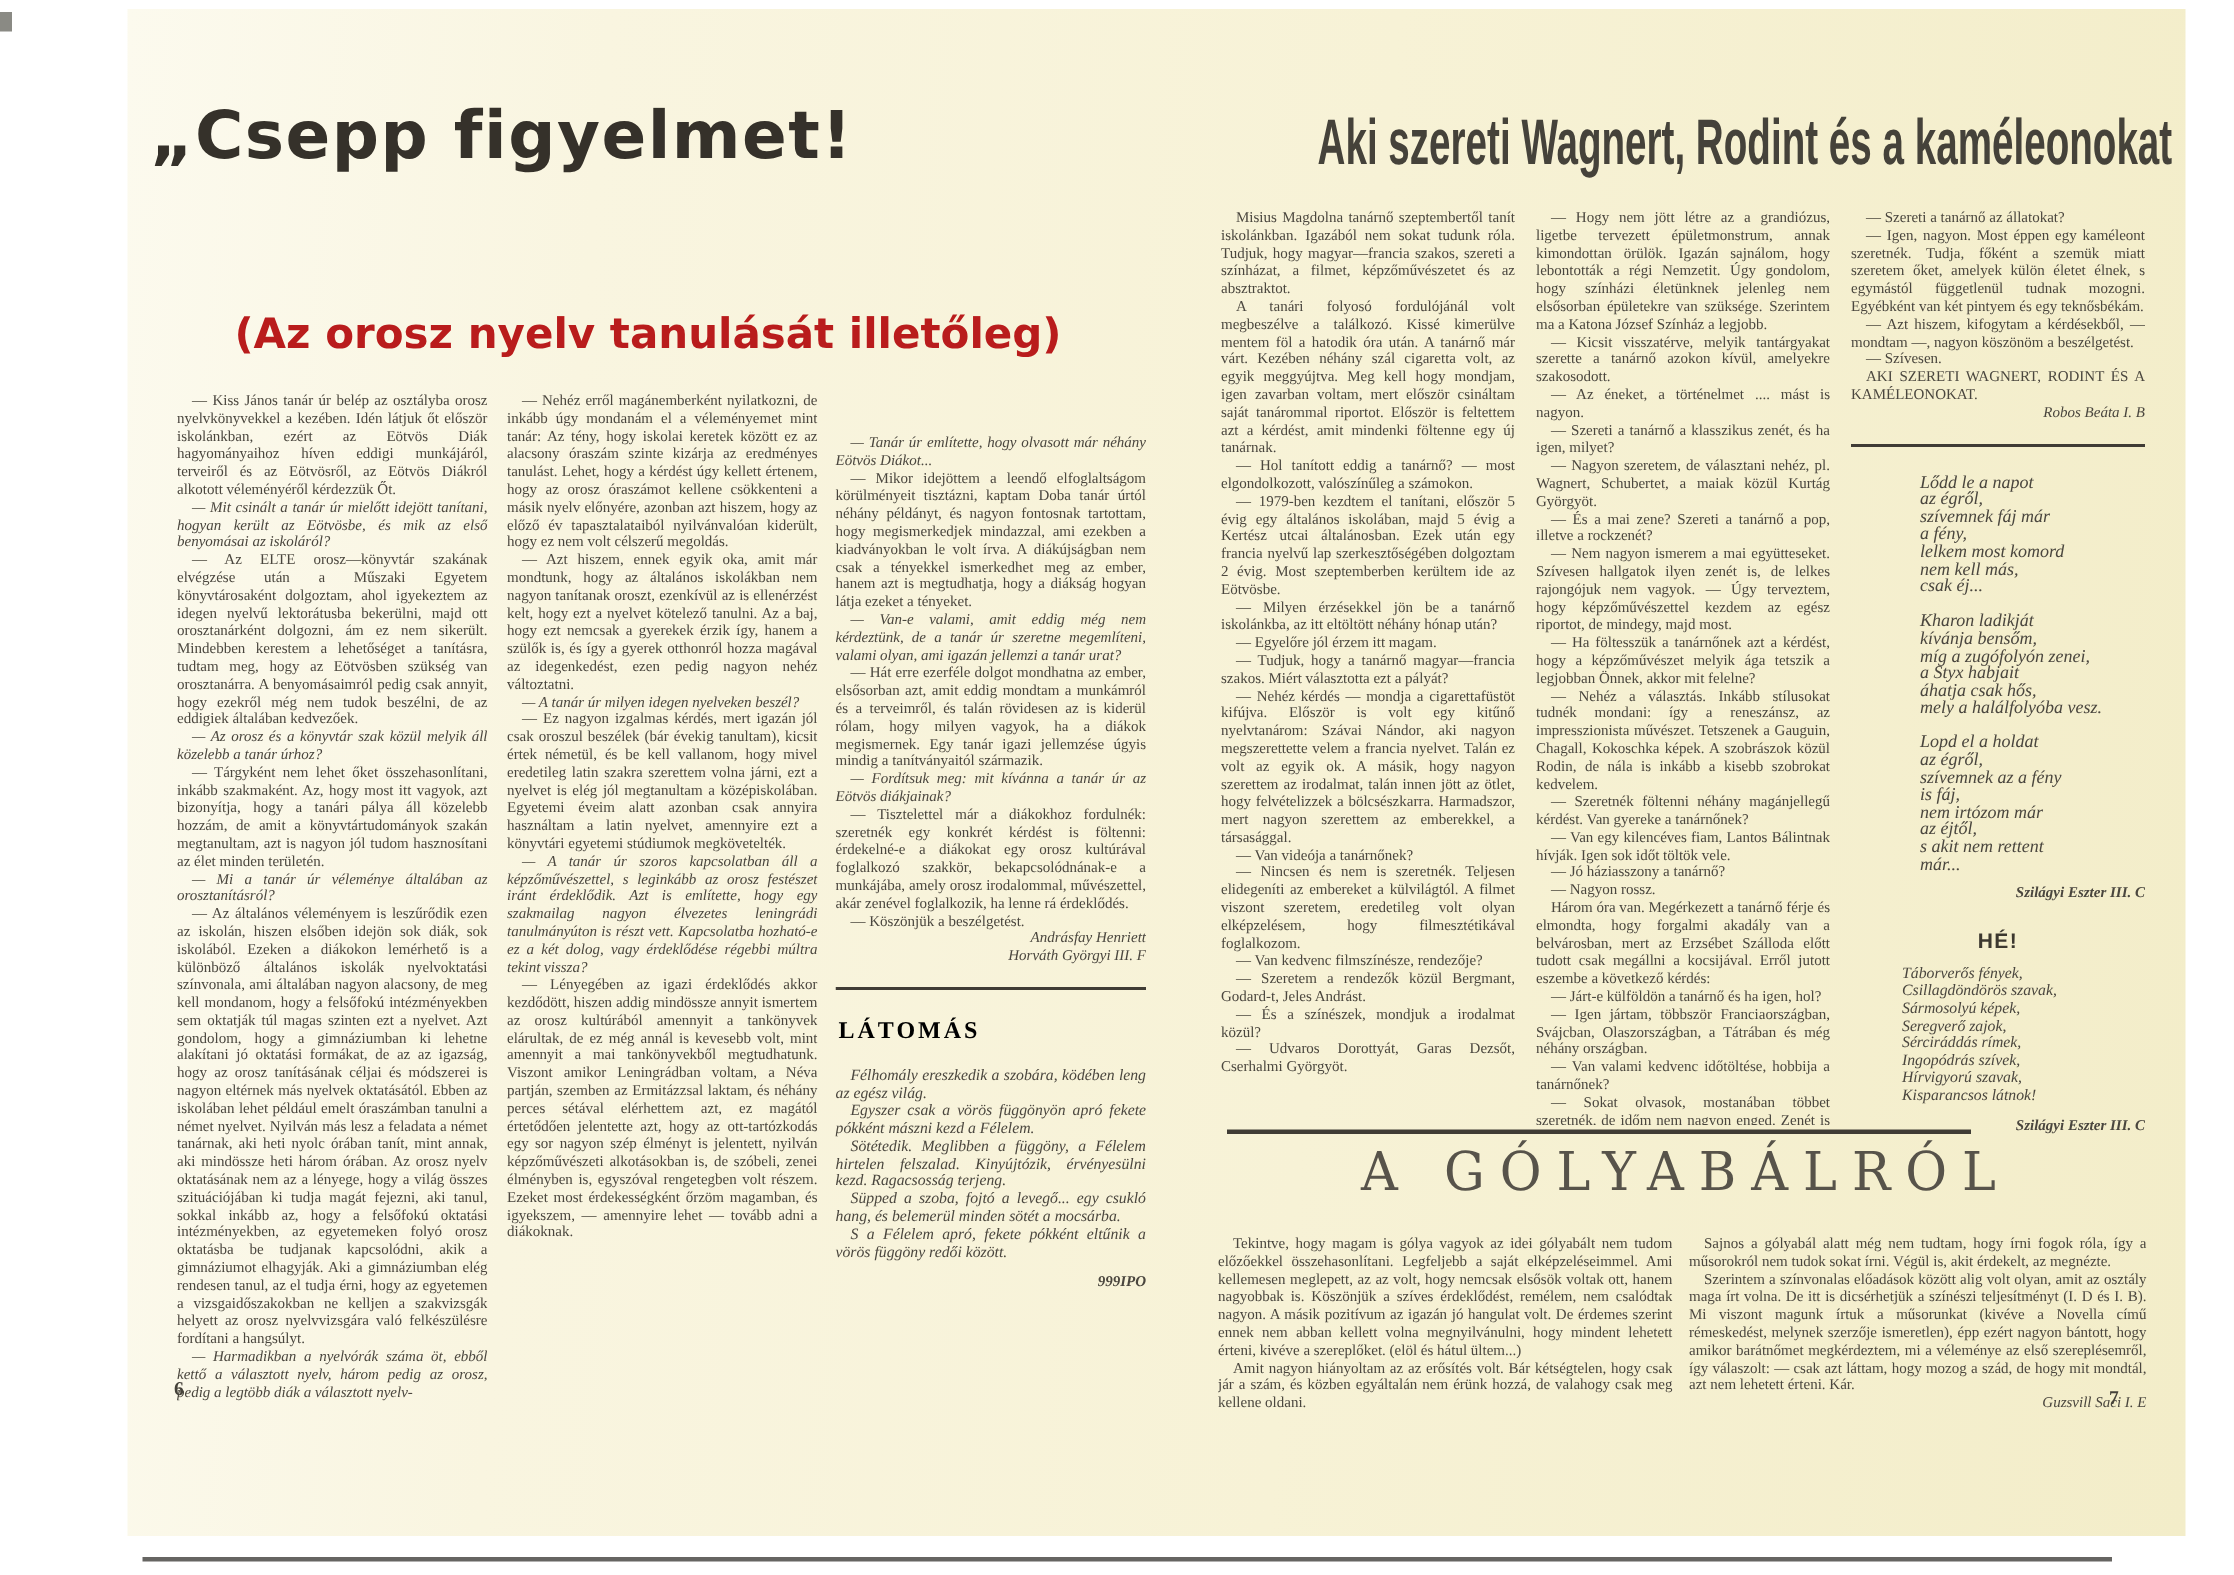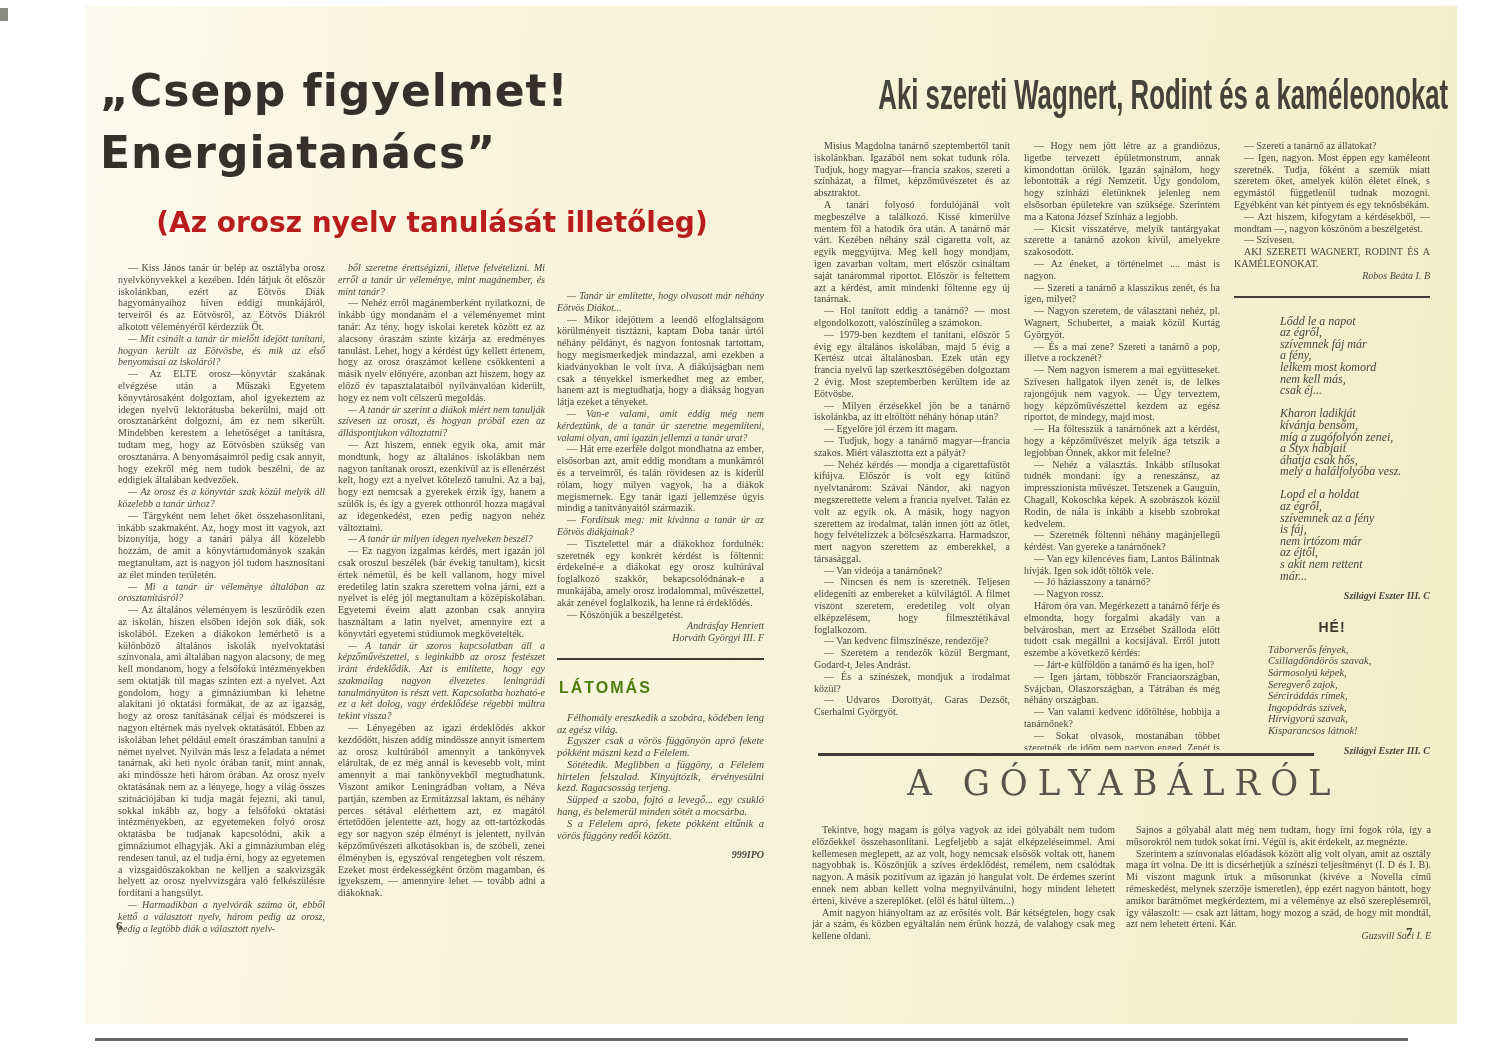--- a/index.html
+++ b/index.html
@@ -23,22 +23,22 @@
   
   .col{position:absolute;text-align:justify;font-size:10px;line-height:11.8px;color:#4a463e;overflow:hidden;}
   .para{margin:0;text-indent:10px;}
   .pline{margin:0;text-indent:0;min-height:11px;line-height:11.6px;}
   .ital{font-style:italic;}
   .rgt{text-align:right;text-indent:0;}
   .rule{border-top:2.5px solid #403c35;margin-top:14px;}
   .rule-abs{position:absolute;height:3px;background:#403c35;}
   .sig{font-weight:bold;font-style:italic;font-size:10px;margin-top:8px;}
 
-  .latomas-title{font-family:Liberation Sans, sans-serif;font-weight:bold;font-size:16px;
-                 letter-spacing:2px;color:#4d7c0f;margin:22px 0 18px 2px;}
+  .latomas-title{font-family:Liberation Serif, serif;font-weight:bold;font-size:16px;
+                 letter-spacing:2px;color:#000000;margin:22px 0 18px 2px;}
   .latomas-body{font-size:10.5px;}
 
   .poem{padding-left:46px;font-size:12px;margin-top:18px;}
   .he-title{font-family:"Liberation Sans", sans-serif;font-weight:bold;font-size:14px;
             letter-spacing:1px;text-align:center;color:#3c382f;margin:20px 0 10px 0;}
   .he-poem{padding-left:34px;font-size:10.5px;}
 
   .golya-title{position:absolute;left:812px;top:762px;width:624px;text-align:center;
                font-family:"DejaVu Serif", serif;font-size:34px;letter-spacing:10px;
                color:#57534a;transform:scaleY(1.05);}
@@ -46,39 +46,36 @@
 </style>
 </head>
 <body>
 
 <div class="canvas">
   <div class="paper"></div>
   <div class="speck"></div>
 
   <div class="hl-left">
     <span>„Csepp figyelmet!</span><br>
-    <span>Energiatanács”</span>
   </div>
   <div class="hl-sub">(Az orosz nyelv tanulását illetőleg)</div>
 
   <div class="col" style="left:118px;top:262px;width:207px;height:688px;">
       <div class="para">— Kiss János tanár úr belép az osztályba orosz nyelvkönyvekkel a kezében. Idén látjuk őt először iskolánkban, ezért az Eötvös Diák hagyományaihoz híven eddigi munkájáról, terveiről és az Eötvösről, az Eötvös Diákról alkotott véleményéről kérdezzük Őt.</div>
       <div class="para ital">— Mit csinált a tanár úr mielőtt idejött tanítani, hogyan került az Eötvösbe, és mik az első benyomásai az iskoláról?</div>
       <div class="para">— Az ELTE orosz—könyvtár szakának elvégzése után a Műszaki Egyetem könyvtárosaként dolgoztam, ahol igyekeztem az idegen nyelvű lektorátusba bekerülni, majd ott orosztanárként dolgozni, ám ez nem sikerült. Mindebben kerestem a lehetőséget a tanításra, tudtam meg, hogy az Eötvösben szükség van orosztanárra. A benyomásaimról pedig csak annyit, hogy ezekről még nem tudok beszélni, de az eddigiek általában kedvezőek.</div>
       <div class="para ital">— Az orosz és a könyvtár szak közül melyik áll közelebb a tanár úrhoz?</div>
       <div class="para">— Tárgyként nem lehet őket összehasonlítani, inkább szakmaként. Az, hogy most itt vagyok, azt bizonyítja, hogy a tanári pálya áll közelebb hozzám, de amit a könyvtártudományok szakán megtanultam, azt is nagyon jól tudom hasznosítani az élet minden területén.</div>
       <div class="para ital">— Mi a tanár úr véleménye általában az orosztanításról?</div>
       <div class="para">— Az általános véleményem is leszűrődik ezen az iskolán, hiszen elsőben idejön sok diák, sok iskolából. Ezeken a diákokon lemérhető is a különböző általános iskolák nyelvoktatási színvonala, ami általában nagyon alacsony, de meg kell mondanom, hogy a felsőfokú intézményekben sem oktatják túl magas szinten ezt a nyelvet. Azt gondolom, hogy a gimnáziumban ki lehetne alakítani jó oktatási formákat, de az az igazság, hogy az orosz tanításának céljai és módszerei is nagyon eltérnek más nyelvek oktatásától. Ebben az iskolában lehet például emelt óraszámban tanulni a német nyelvet. Nyilván más lesz a feladata a német tanárnak, aki heti nyolc órában tanít, mint annak, aki mindössze heti három órában. Az orosz nyelv oktatásának nem az a lényege, hogy a világ összes szituációjában ki tudja magát fejezni, aki tanul, sokkal inkább az, hogy a felsőfokú oktatási intézményekben, az egyetemeken folyó orosz oktatásba be tudjanak kapcsolódni, akik a gimnáziumot elhagyják. Aki a gimnáziumban elég rendesen tanul, az el tudja érni, hogy az egyetemen a vizsgaidőszakokban ne kelljen a szakvizsgák helyett az orosz nyelvvizsgára való felkészülésre fordítani a hangsúlyt.</div>
       <div class="para ital">— Harmadikban a nyelvórák száma öt, ebből kettő a választott nyelv, három pedig az orosz, pedig a legtöbb diák a választott nyelv-</div>
     </div>
 
   <div class="col" style="left:338px;top:262px;width:207px;height:688px;">
-      <div class="para ital">ből szeretne érettségizni, illetve felvételizni. Mi erről a tanár úr véleménye, mint magánember, és mint tanár?</div>
       <div class="para">— Nehéz erről magánemberként nyilatkozni, de inkább úgy mondanám el a véleményemet mint tanár: Az tény, hogy iskolai keretek között ez az alacsony óraszám szinte kizárja az eredményes tanulást. Lehet, hogy a kérdést úgy kellett értenem, hogy az orosz óraszámot kellene csökkenteni a másik nyelv előnyére, azonban azt hiszem, hogy az előző év tapasztalataiból nyilvánvalóan kiderült, hogy ez nem volt célszerű megoldás.</div>
-      <div class="para ital">— A tanár úr szerint a diákok miért nem tanulják szívesen az oroszt, és hogyan próbál ezen az álláspontjukon változtatni?</div>
       <div class="para">— Azt hiszem, ennek egyik oka, amit már mondtunk, hogy az általános iskolákban nem nagyon tanítanak oroszt, ezenkívül az is ellenérzést kelt, hogy ezt a nyelvet kötelező tanulni. Az a baj, hogy ezt nemcsak a gyerekek érzik így, hanem a szülők is, és így a gyerek otthonról hozza magával az idegenkedést, ezen pedig nagyon nehéz változtatni.</div>
       <div class="para ital">— A tanár úr milyen idegen nyelveken beszél?</div>
       <div class="para">— Ez nagyon izgalmas kérdés, mert igazán jól csak oroszul beszélek (bár évekig tanultam), kicsit értek németül, és be kell vallanom, hogy mivel eredetileg latin szakra szerettem volna járni, ezt a nyelvet is elég jól megtanultam a középiskolában. Egyetemi éveim alatt azonban csak annyira használtam a latin nyelvet, amennyire ezt a könyvtári egyetemi stúdiumok megkövetelték.</div>
       <div class="para ital">— A tanár úr szoros kapcsolatban áll a képzőművészettel, s leginkább az orosz festészet iránt érdeklődik. Azt is említette, hogy egy szakmailag nagyon élvezetes leningrádi tanulmányúton is részt vett. Kapcsolatba hozható-e ez a két dolog, vagy érdeklődése régebbi múltra tekint vissza?</div>
       <div class="para">— Lényegében az igazi érdeklődés akkor kezdődött, hiszen addig mindössze annyit ismertem az orosz kultúrából amennyit a tankönyvek elárultak, de ez még annál is kevesebb volt, mint amennyit a mai tankönyvekből megtudhatunk. Viszont amikor Leningrádban voltam, a Néva partján, szemben az Ermitázzsal laktam, és néhány perces sétával elérhettem azt, ez magától értetődően jelentette azt, hogy az ott-tartózkodás egy sor nagyon szép élményt is jelentett, nyilván képzőművészeti alkotásokban is, de szóbeli, zenei élményben is, egyszóval rengetegben volt részem. Ezeket most érdekességként őrzöm magamban, és igyekszem, — amennyire lehet — tovább adni a diákoknak.</div>
     </div>
 
   <div class="col" style="left:557px;top:262px;width:207px;height:688px;margin-top:28px;">
     <div>
         <div class="para ital">— Tanár úr említette, hogy olvasott már néhány Eötvös Diákot...</div>

